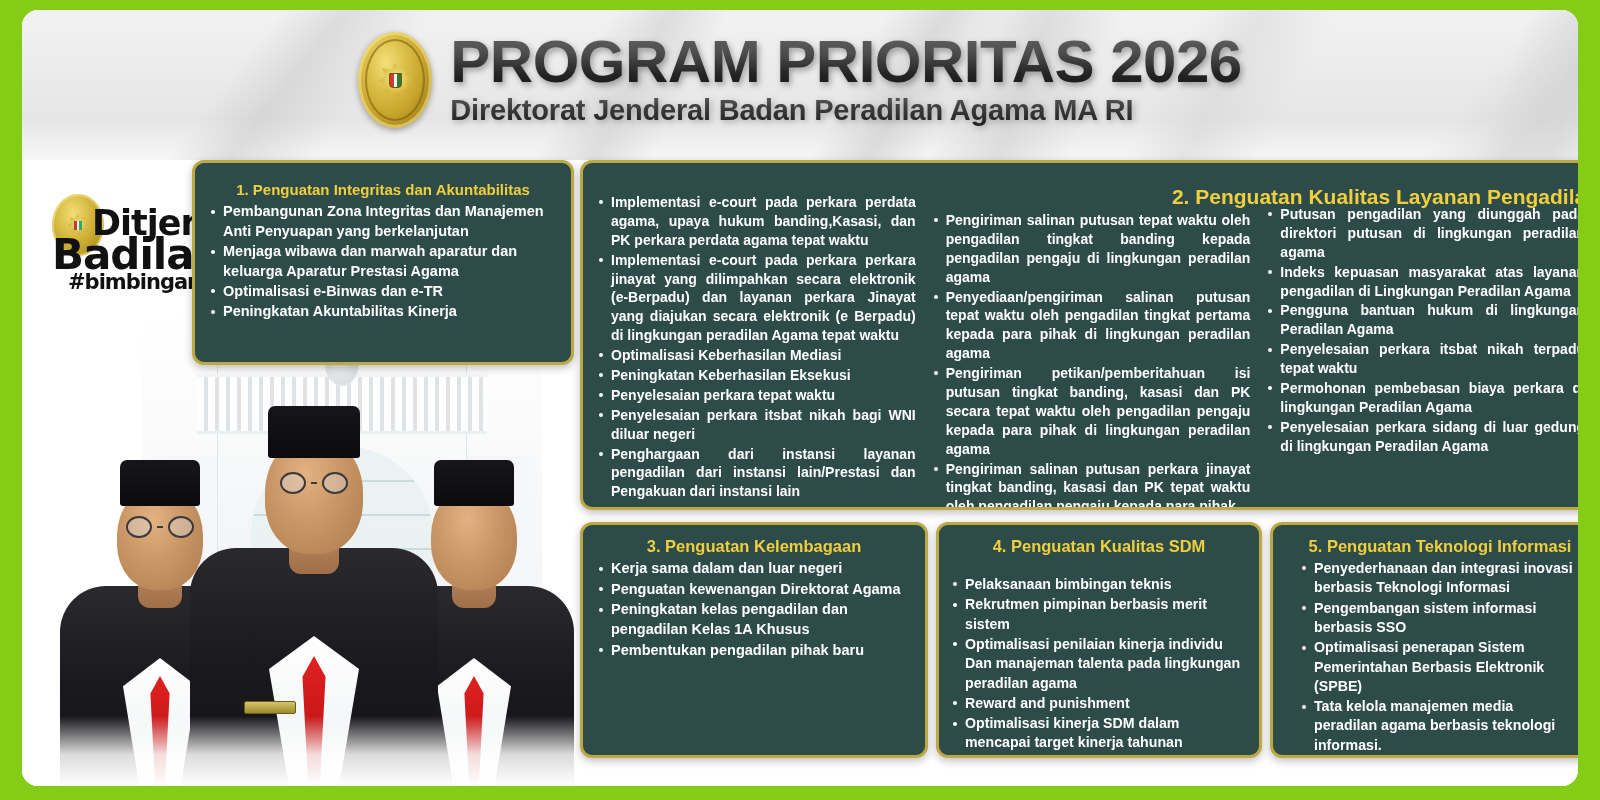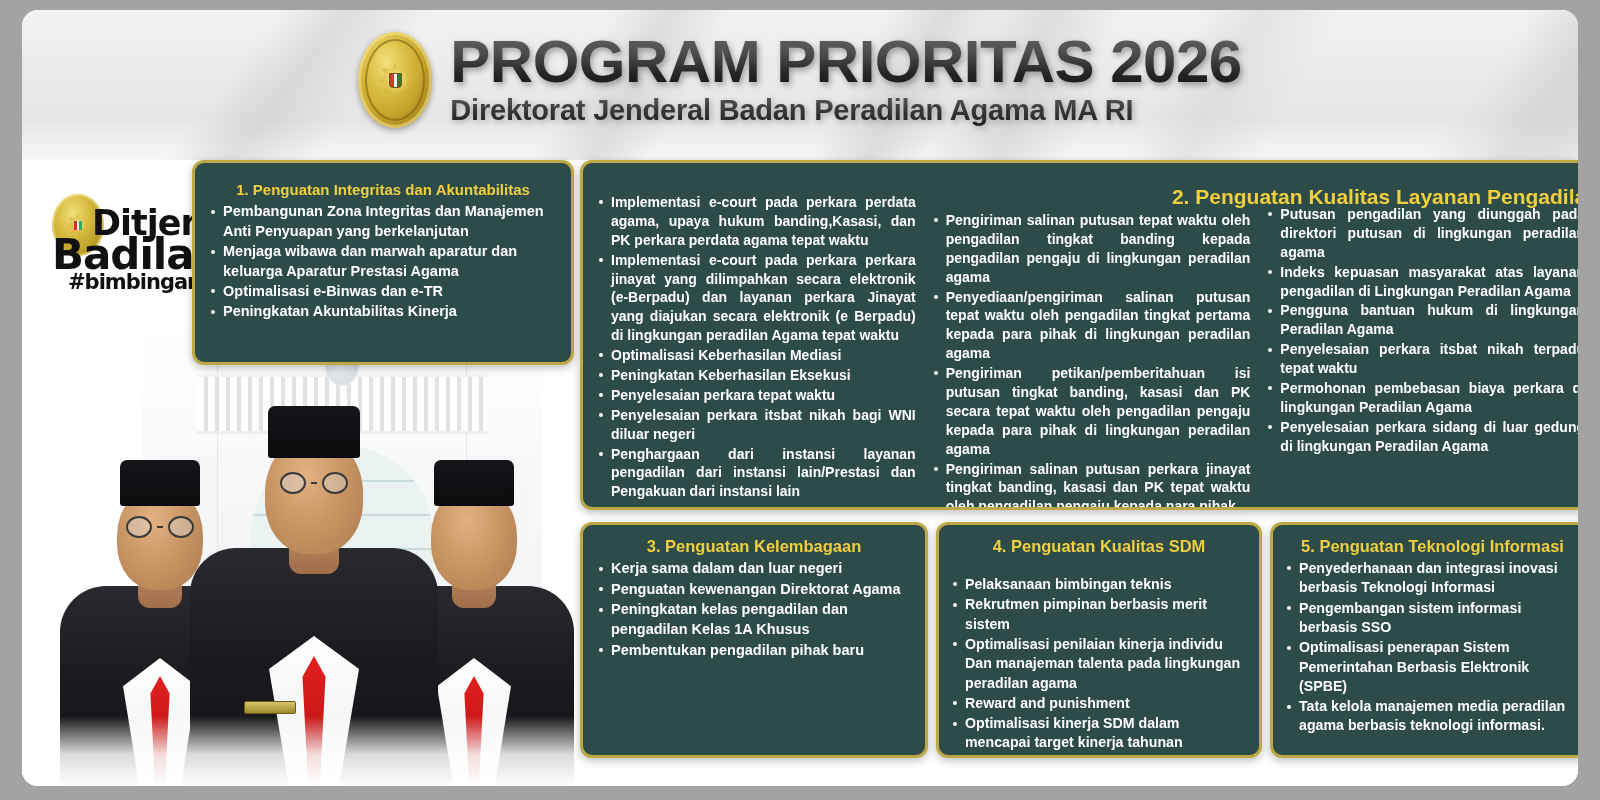--- a/index.html
+++ b/index.html
@@ -12,21 +12,21 @@
     font-family: "Liberation Sans", sans-serif;
   }
 
   body { background: #555555; }
 
   
   #poster-frame {
     position: relative;
     width: 1600px;
     height: 800px;
-    background: #a3a3a3;
+    background: #84cc16;
     padding: 10px 22px 14px 22px;
   }
 
   
   #poster-page {
     position: relative;
     width: 100%;
     height: 100%;
     border-radius: 16px;
     overflow: hidden;
@@ -317,21 +317,21 @@
   #card-3 { left: 558px; top: 512px; width: 348px; height: 236px; padding: 12px 14px 10px 14px; }
   #card-3 .card-title { font-size: 16.5px; margin-bottom: 3px; }
   #card-3 .bullets { font-size: 14.5px; line-height: 1.36; }
 
   
   #card-4 { left: 914px; top: 512px; width: 326px; height: 236px; padding: 12px 12px 10px 12px; }
   #card-4 .card-title { font-size: 16.5px; margin-bottom: 3px; }
   #card-4 .bullets { font-size: 14.2px; line-height: 1.36; margin-top: 19px; }
 
   
-  #card-5 { left: 1248px; top: 512px; width: 325px; height: 236px; padding: 12px 12px 10px 12px; }
+  #card-5 { left: 1248px; top: 512px; width: 325px; height: 236px; padding: 12px 12px 10px 27px; }
   #card-5 .card-title { font-size: 16.5px; margin-bottom: 3px; }
   #card-5 .bullets { font-size: 14.2px; line-height: 1.36; }
 </style>
 </head>
 <body>
 
 <div id="poster-frame">
   <div id="poster-page">
 
     <div id="fabric-bg"></div>

